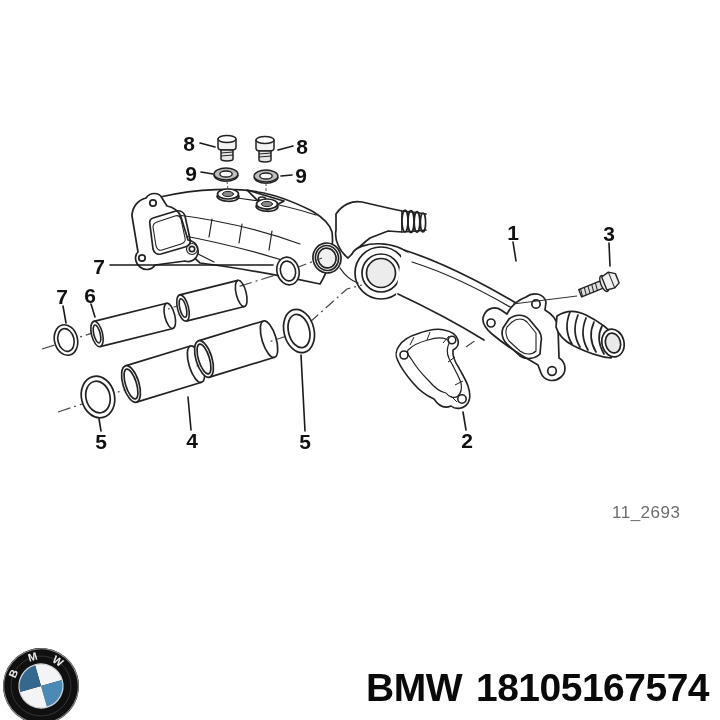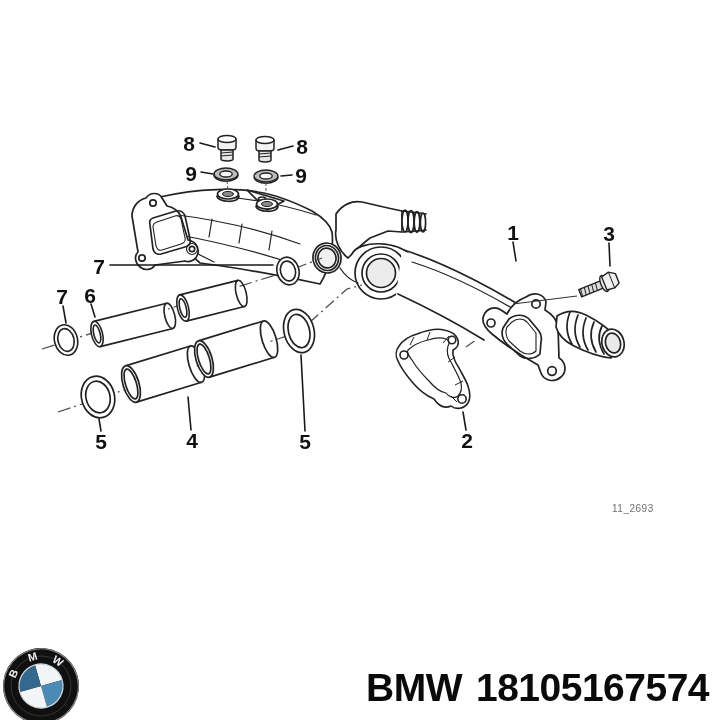--- a/index.html
+++ b/index.html
@@ -1,21 +1,21 @@
 <!DOCTYPE html>
 <html><head>
 <meta charset="utf-8">
 <style>
   html,body{margin:0;padding:0;background:#ffffff;}
   .page{position:relative;width:720px;height:720px;background:#ffffff;overflow:hidden;
         font-family:"Liberation Sans",sans-serif;}
   .artwork{position:absolute;left:0;top:0;}
   .callout{position:absolute;transform:translate(-50%,-50%);font-weight:700;
            font-size:21px;color:#111;line-height:1;}
-  .diagram-code{position:absolute;left:612px;top:503px;font-size:10px;color:#6e6e6e;
+  .diagram-code{position:absolute;left:612px;top:503px;font-size:17px;color:#6e6e6e;
                 letter-spacing:.5px;}
   .bmw-logo{position:absolute;left:2px;top:647px;width:78px;height:78px;}
   .part-title{position:absolute;left:366px;top:666px;font-size:39px;font-weight:700;
               color:#0a0a0a;white-space:nowrap;letter-spacing:-0.5px;}
   .part-title .brand{margin-right:14px;margin-top:20px;}
   svg{display:block;}
 </style>
 </head>
 <body>
 

